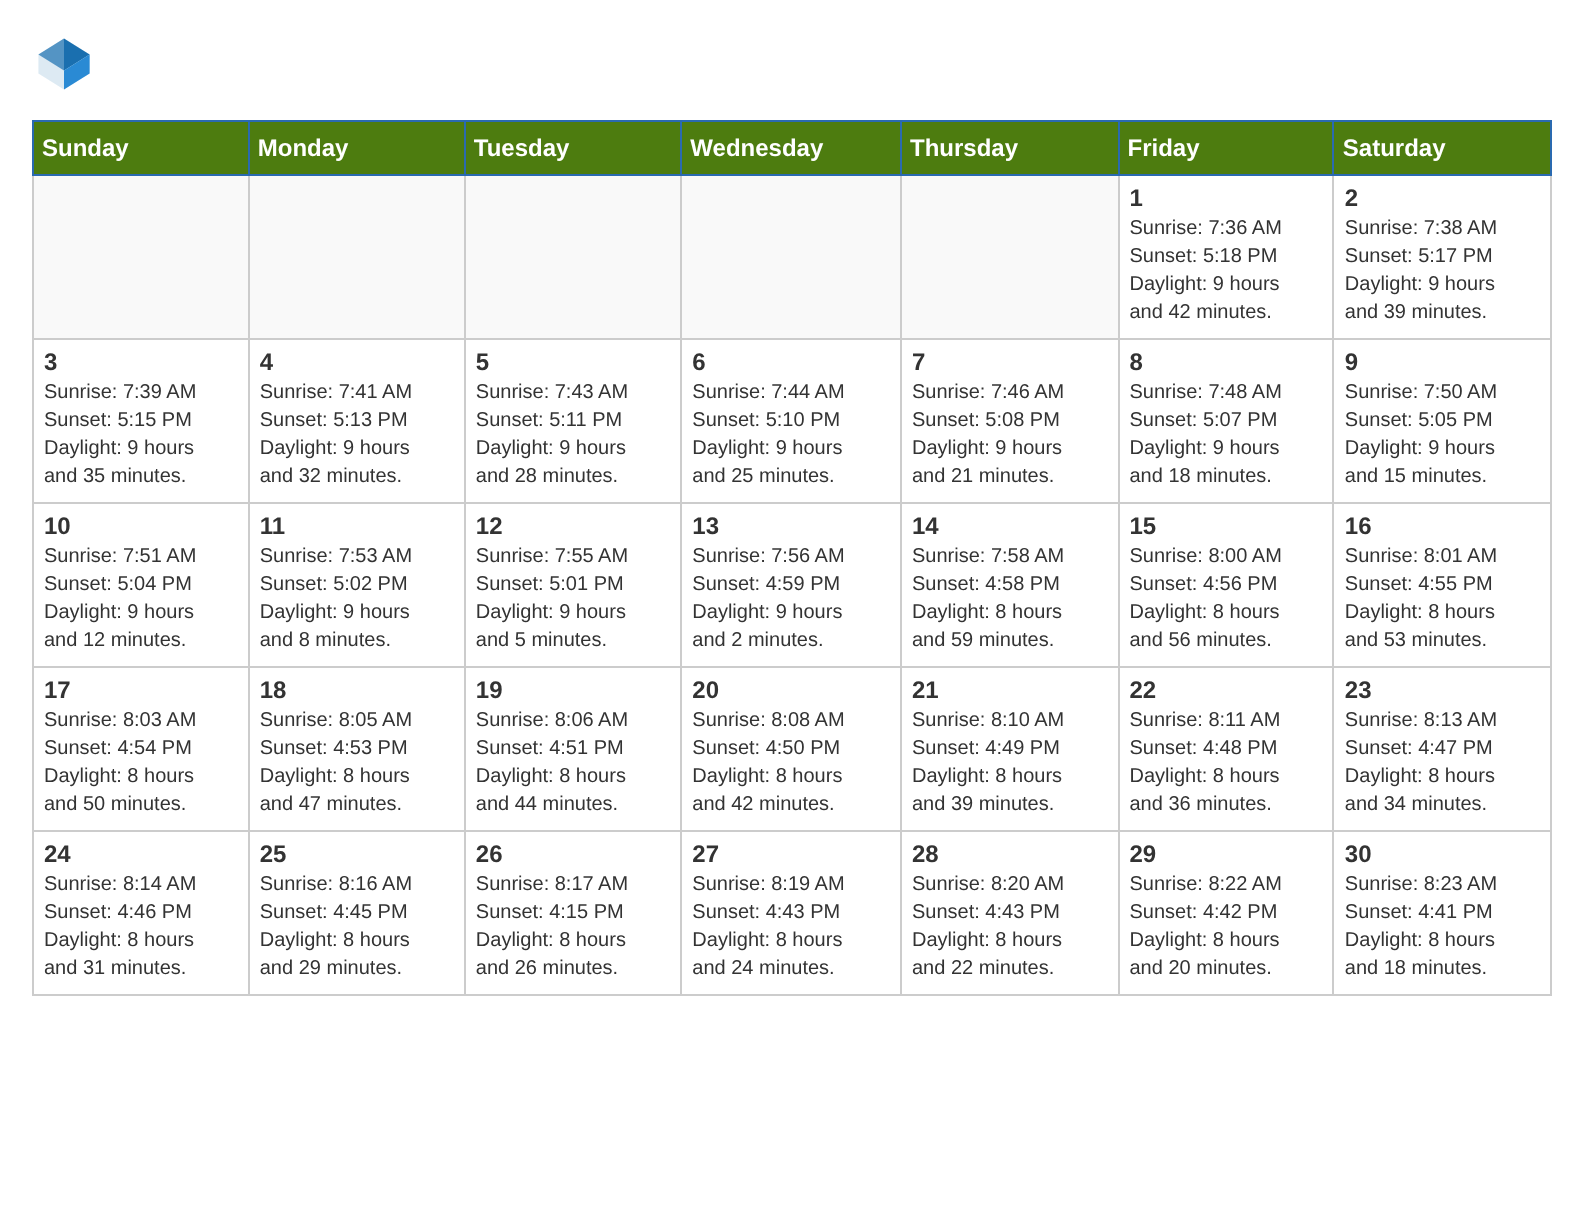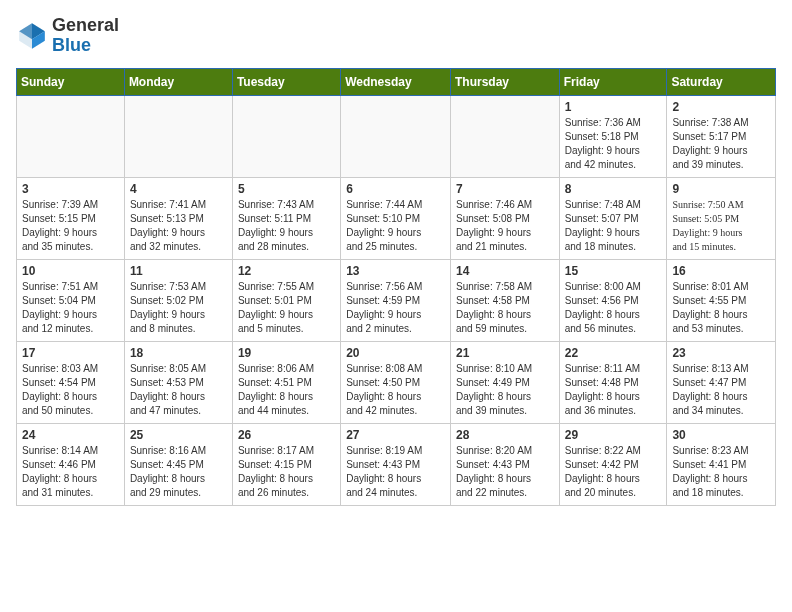--- a/index.html
+++ b/index.html
@@ -90,24 +90,20 @@
 <body>
 
 <div class="header">
   <div class="logo">
     <svg class="logo-icon" viewBox="0 0 40 40">
       <polygon points="20,4 36,14 36,26 20,36 4,26 4,14" fill="#1a6faf" opacity="0.15"></polygon>
       <polygon points="20,4 36,14 20,24" fill="#1a6faf"></polygon>
       <polygon points="20,24 36,14 36,26 20,36" fill="#2a8ad4"></polygon>
       <polygon points="4,14 20,4 20,24" fill="#1a6faf" opacity="0.7"></polygon>
     </svg>
-    <div class="logo-text">
-      <div class="general">General</div>
-      <div class="blue">Blue</div>
-    </div>
   </div>
 </div>
 
 <table class="calendar">
   <thead>
     <tr>
     <th>Sunday</th>
         <th>Monday</th>
         <th>Tuesday</th>
         <th>Wednesday</th>
@@ -176,21 +172,21 @@
         </td>
         <td>
           <div class="day-num">8</div>
           <div class="day-info" style="white-space: pre-line;">Sunrise: 7:48 AM
 Sunset: 5:07 PM
 Daylight: 9 hours
 and 18 minutes.</div>
         </td>
         <td>
           <div class="day-num">9</div>
-          <div class="day-info" style="white-space: pre-line; font-family: Liberation Serif, serif;">Sunrise: 7:50 AM
+          <div class="day-info" style="white-space: pre-line;">Sunrise: 7:50 AM
 Sunset: 5:05 PM
 Daylight: 9 hours
 and 15 minutes.</div>
         </td>
       </tr>
       <tr class="week-row">
         <td>
           <div class="day-num">10</div>
           <div class="day-info" style="white-space: pre-line;">Sunrise: 7:51 AM
 Sunset: 5:04 PM

